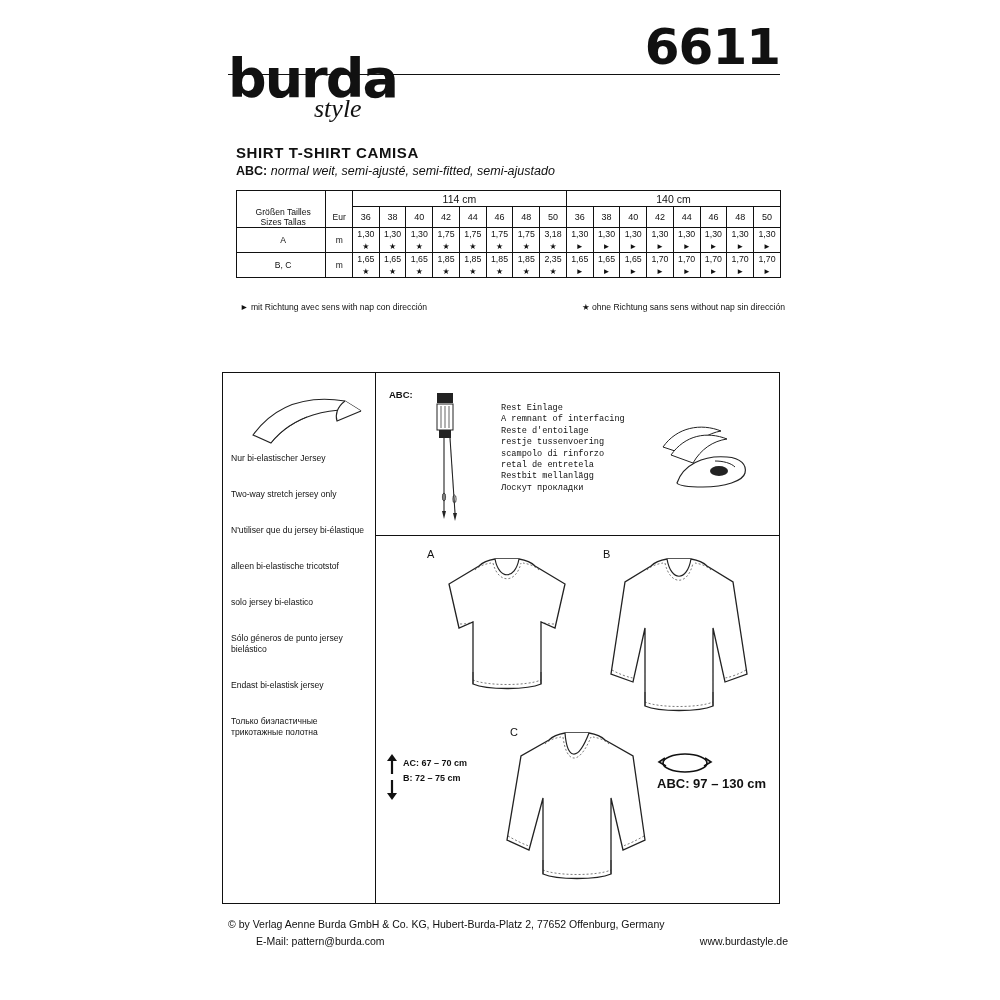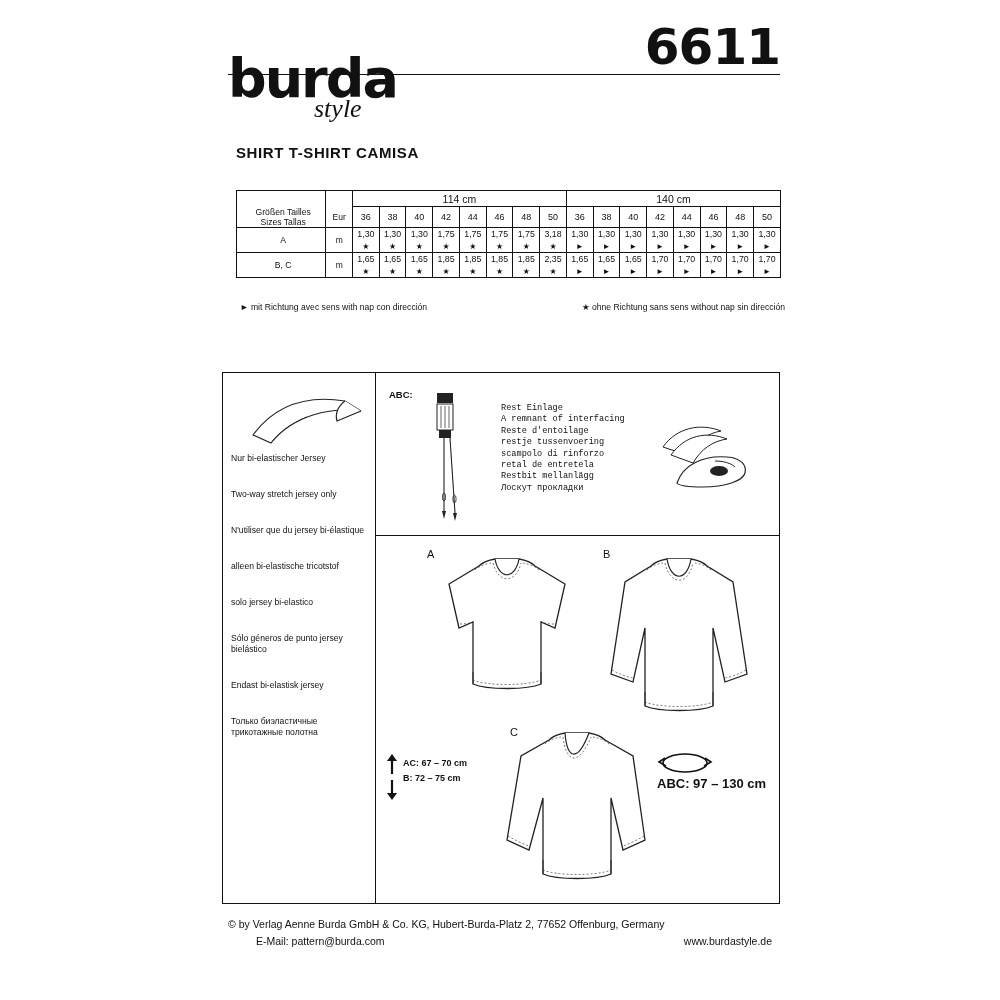--- a/index.html
+++ b/index.html
@@ -95,37 +95,41 @@
   
   .garments{position:absolute;left:152px;top:163px;width:404px;height:367px;}
   .view-letter{position:absolute;font-size:11px;color:#111;}
   .measure-lines{position:absolute;left:12px;top:385px;}
 
   
   .footer{
     position:absolute;left:228px;top:916px;width:560px;font-size:10.5px;color:#111;line-height:17px;
   }
   .footer .line2{position:relative;margin-left:28px;}
-  .footer .site{position:absolute;right:16px;top:0;}
+  .footer .site{position:absolute;right:0;top:0;}
   svg{display:block;}
 </style>
 </head>
 <body>
 
 <div class="page">
 
   <div class="brand">
     <div class="brand-word">burda</div>
     <div class="brand-style">style</div>
   </div>
   <div class="header-rule"></div>
   <div class="pattern-number">6611</div>
 
   <div class="title-block">
     <div class="title-main">SHIRT   T-SHIRT   CAMISA</div>
+    <div class="title-sub">
+      <b>ABC:</b>
+      <i>normal weit, semi-ajusté, semi-fitted, semi-ajustado</i>
+    </div>
   </div>
 
   <div class="table-wrap">
     <table class="fabric">
       <tbody>
           <tr>
         <td class="lbl-col" style="border-right:1px solid #111;border-top:1px solid #111;border-left:1px solid #111;border-bottom:none;">&nbsp;</td>
         <td class="unit-col" style="border-bottom:none;">&nbsp;</td>
         <td class="cell-width" colspan="8">114 cm</td>
         <td class="cell-width" colspan="8">140 cm</td>

